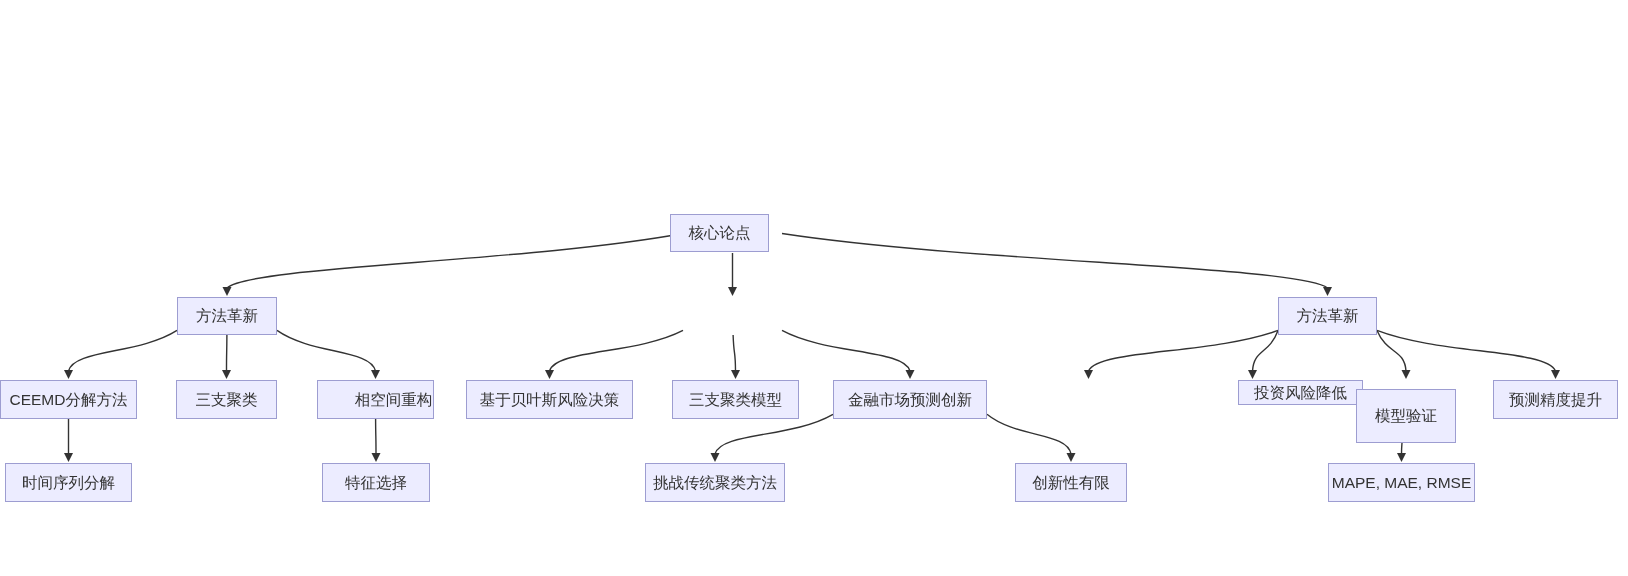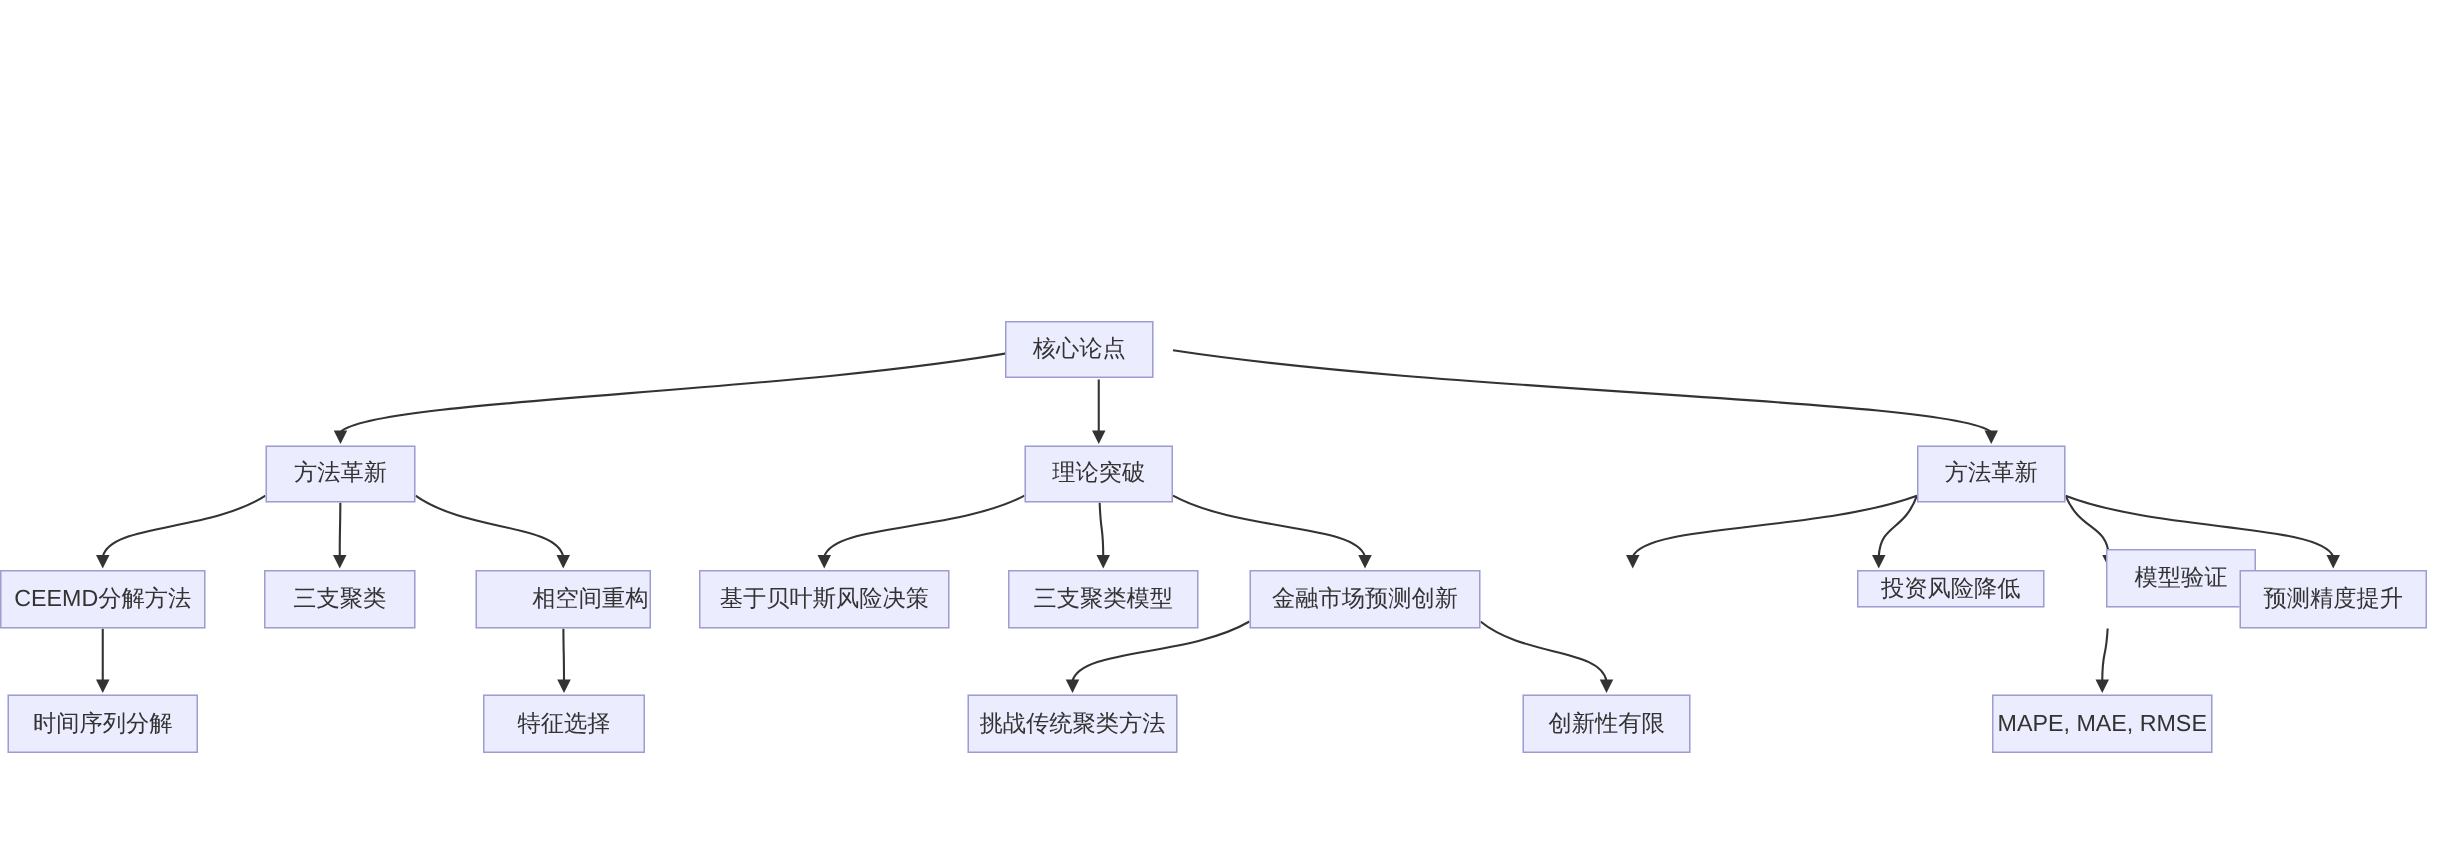--- a/index.html
+++ b/index.html
@@ -91,30 +91,29 @@
       <path d="M 1377 330.44 C 1387.15 354.636, 1404.55 349, 1406 371" class="edge-line"></path>
       <path d="M 1406 379 L 1401.5 370 L 1410.5 370 Z" class="edge-arrow"></path>
       <path d="M 1377 330.44 C 1439.475 354.636, 1546.575 349, 1555.5 371" class="edge-line"></path>
       <path d="M 1555.5 379 L 1551 370 L 1560 370 Z" class="edge-arrow"></path>
       <path d="M 1405.1 419 C 1403.84 441.25, 1401.68 432, 1401.5 454" class="edge-line"></path>
       <path d="M 1401.5 462 L 1397 453 L 1406 453 Z" class="edge-arrow"></path>
     </svg>
   <div id="node-layer">
       <div class="node" style="left: 670px; top: 214px; width: 99px; height: 38px;">核心论点</div>
       <div class="node" style="left: 177px; top: 297px; width: 100px; height: 38px;">方法革新</div>
-      <div class="node" style="left: 683px; top: 297px; width: 99px; height: 38px;">理论突破</div>
       <div class="node" style="left: 1278px; top: 297px; width: 99px; height: 38px;">方法革新</div>
       <div class="node" style="left: 0px; top: 380px; width: 137px; height: 39px;">CEEMD分解方法</div>
       <div class="node" style="left: 176px; top: 380px; width: 101px; height: 39px;">三支聚类</div>
       <div class="node" style="left: 317px; top: 380px; width: 117px; height: 39px; padding-left: 36px;">相空间重构</div>
       <div class="node" style="left: 466px; top: 380px; width: 167px; height: 39px;">基于贝叶斯风险决策</div>
       <div class="node" style="left: 672px; top: 380px; width: 127px; height: 39px;">三支聚类模型</div>
       <div class="node" style="left: 833px; top: 380px; width: 154px; height: 39px;">金融市场预测创新</div>
       <div class="node" style="left: 1190px; top: 380px; width: 125px; height: 25px; margin-left: 48px;">投资风险降低</div>
-      <div class="node" style="left: 1356px; top: 366px; width: 100px; height: 39px; margin-left: 48px;">模型验证</div>
+      <div class="node" style="left: 1356px; top: 389px; width: 100px; height: 54px;">模型验证</div>
       <div class="node" style="left: 1493px; top: 380px; width: 125px; height: 39px;">预测精度提升</div>
       <div class="node" style="left: 5px; top: 463px; width: 127px; height: 39px;">时间序列分解</div>
       <div class="node" style="left: 322px; top: 463px; width: 108px; height: 39px;">特征选择</div>
       <div class="node" style="left: 645px; top: 463px; width: 140px; height: 39px;">挑战传统聚类方法</div>
       <div class="node" style="left: 1015px; top: 463px; width: 112px; height: 39px;">创新性有限</div>
       <div class="node" style="left: 1328px; top: 463px; width: 147px; height: 39px;">MAPE, MAE, RMSE</div>
     </div>
 </div>
 
 </body></html>

